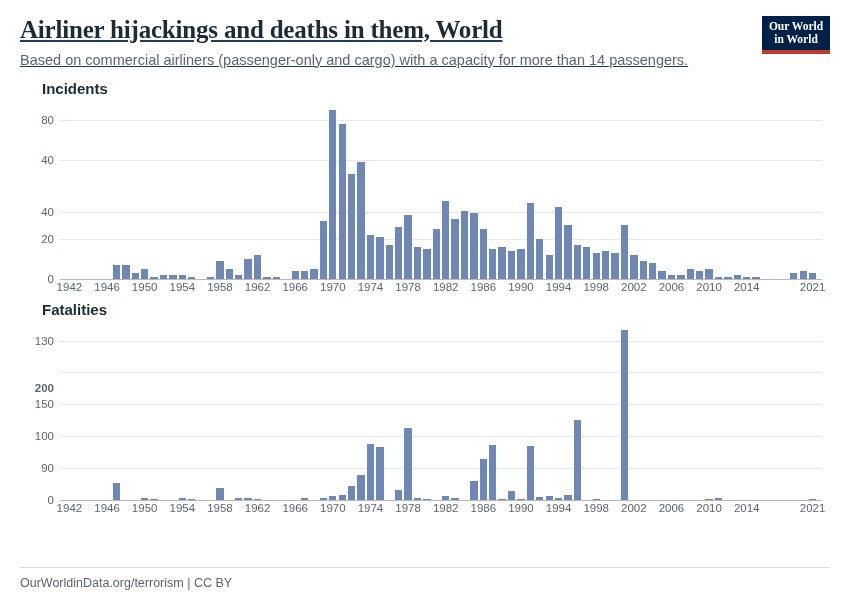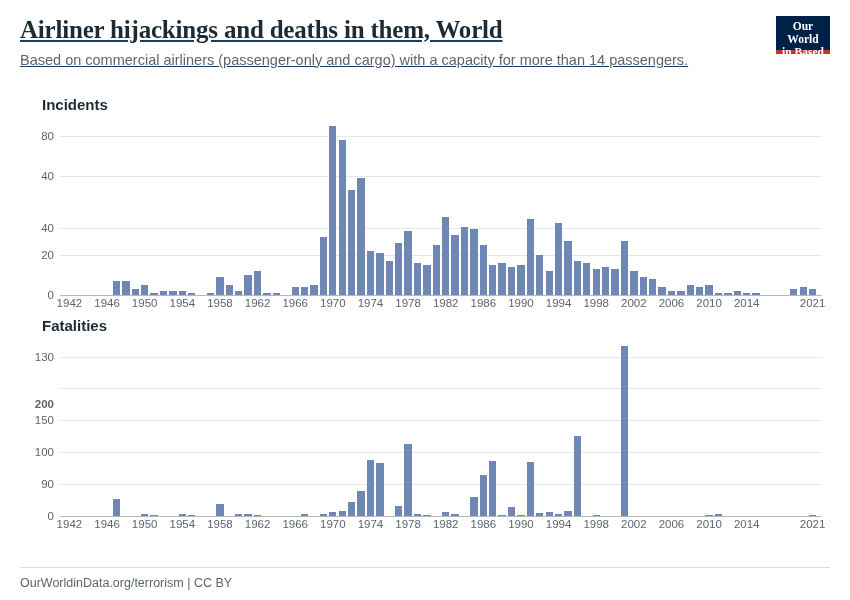--- a/index.html
+++ b/index.html
@@ -37,35 +37,35 @@
   .subtitle {
     font-size: 14.5px;
     color: #5b6570;
     margin: 0;
     line-height: 1.3;
   }
   .logo {
     position: absolute;
     top: 0;
     right: 0;
-    width: 54px;
+    width: 68px;
     height: 38px;
     background: #002147;
     color: #ffffff;
     font-size: 11.5px;
     font-weight: 700;
     line-height: 1.12;
     text-align: center;
     padding-top: 4px;
     box-sizing: border-box;
     border-bottom: 4px solid #c0392b;
     font-family: "Liberation Serif", serif;
   }
   .panels {
-    margin-top: 26px;
+    margin-top: 10px;
   }
   .panel {
     position: relative;
   }
   .panel-title {
     font-size: 15px;
     font-weight: 700;
     color: #1d2b36;
     margin: 0 0 4px 22px;
   }
@@ -151,21 +151,21 @@
 </head>
 <body>
 
 <div class="page">
 
   <div class="header">
     <h1 class="title">Airliner hijackings and deaths in them, World</h1>
     <p class="subtitle">Based on commercial airliners (passenger-only and cargo) with a capacity for more than 14 passengers.</p>
     <div class="logo">
       <div>Our World</div>
-      <div>in Based</div>
+      <div>in World</div>
     </div>
   </div>
 
   <div class="panels">
 
     <div class="panel">
       <div class="panel-title">Incidents</div>
       <div class="plot-wrap">
         <div class="plot" id="plot0">
             <div class="gridline zero" style="top: 178px;">

